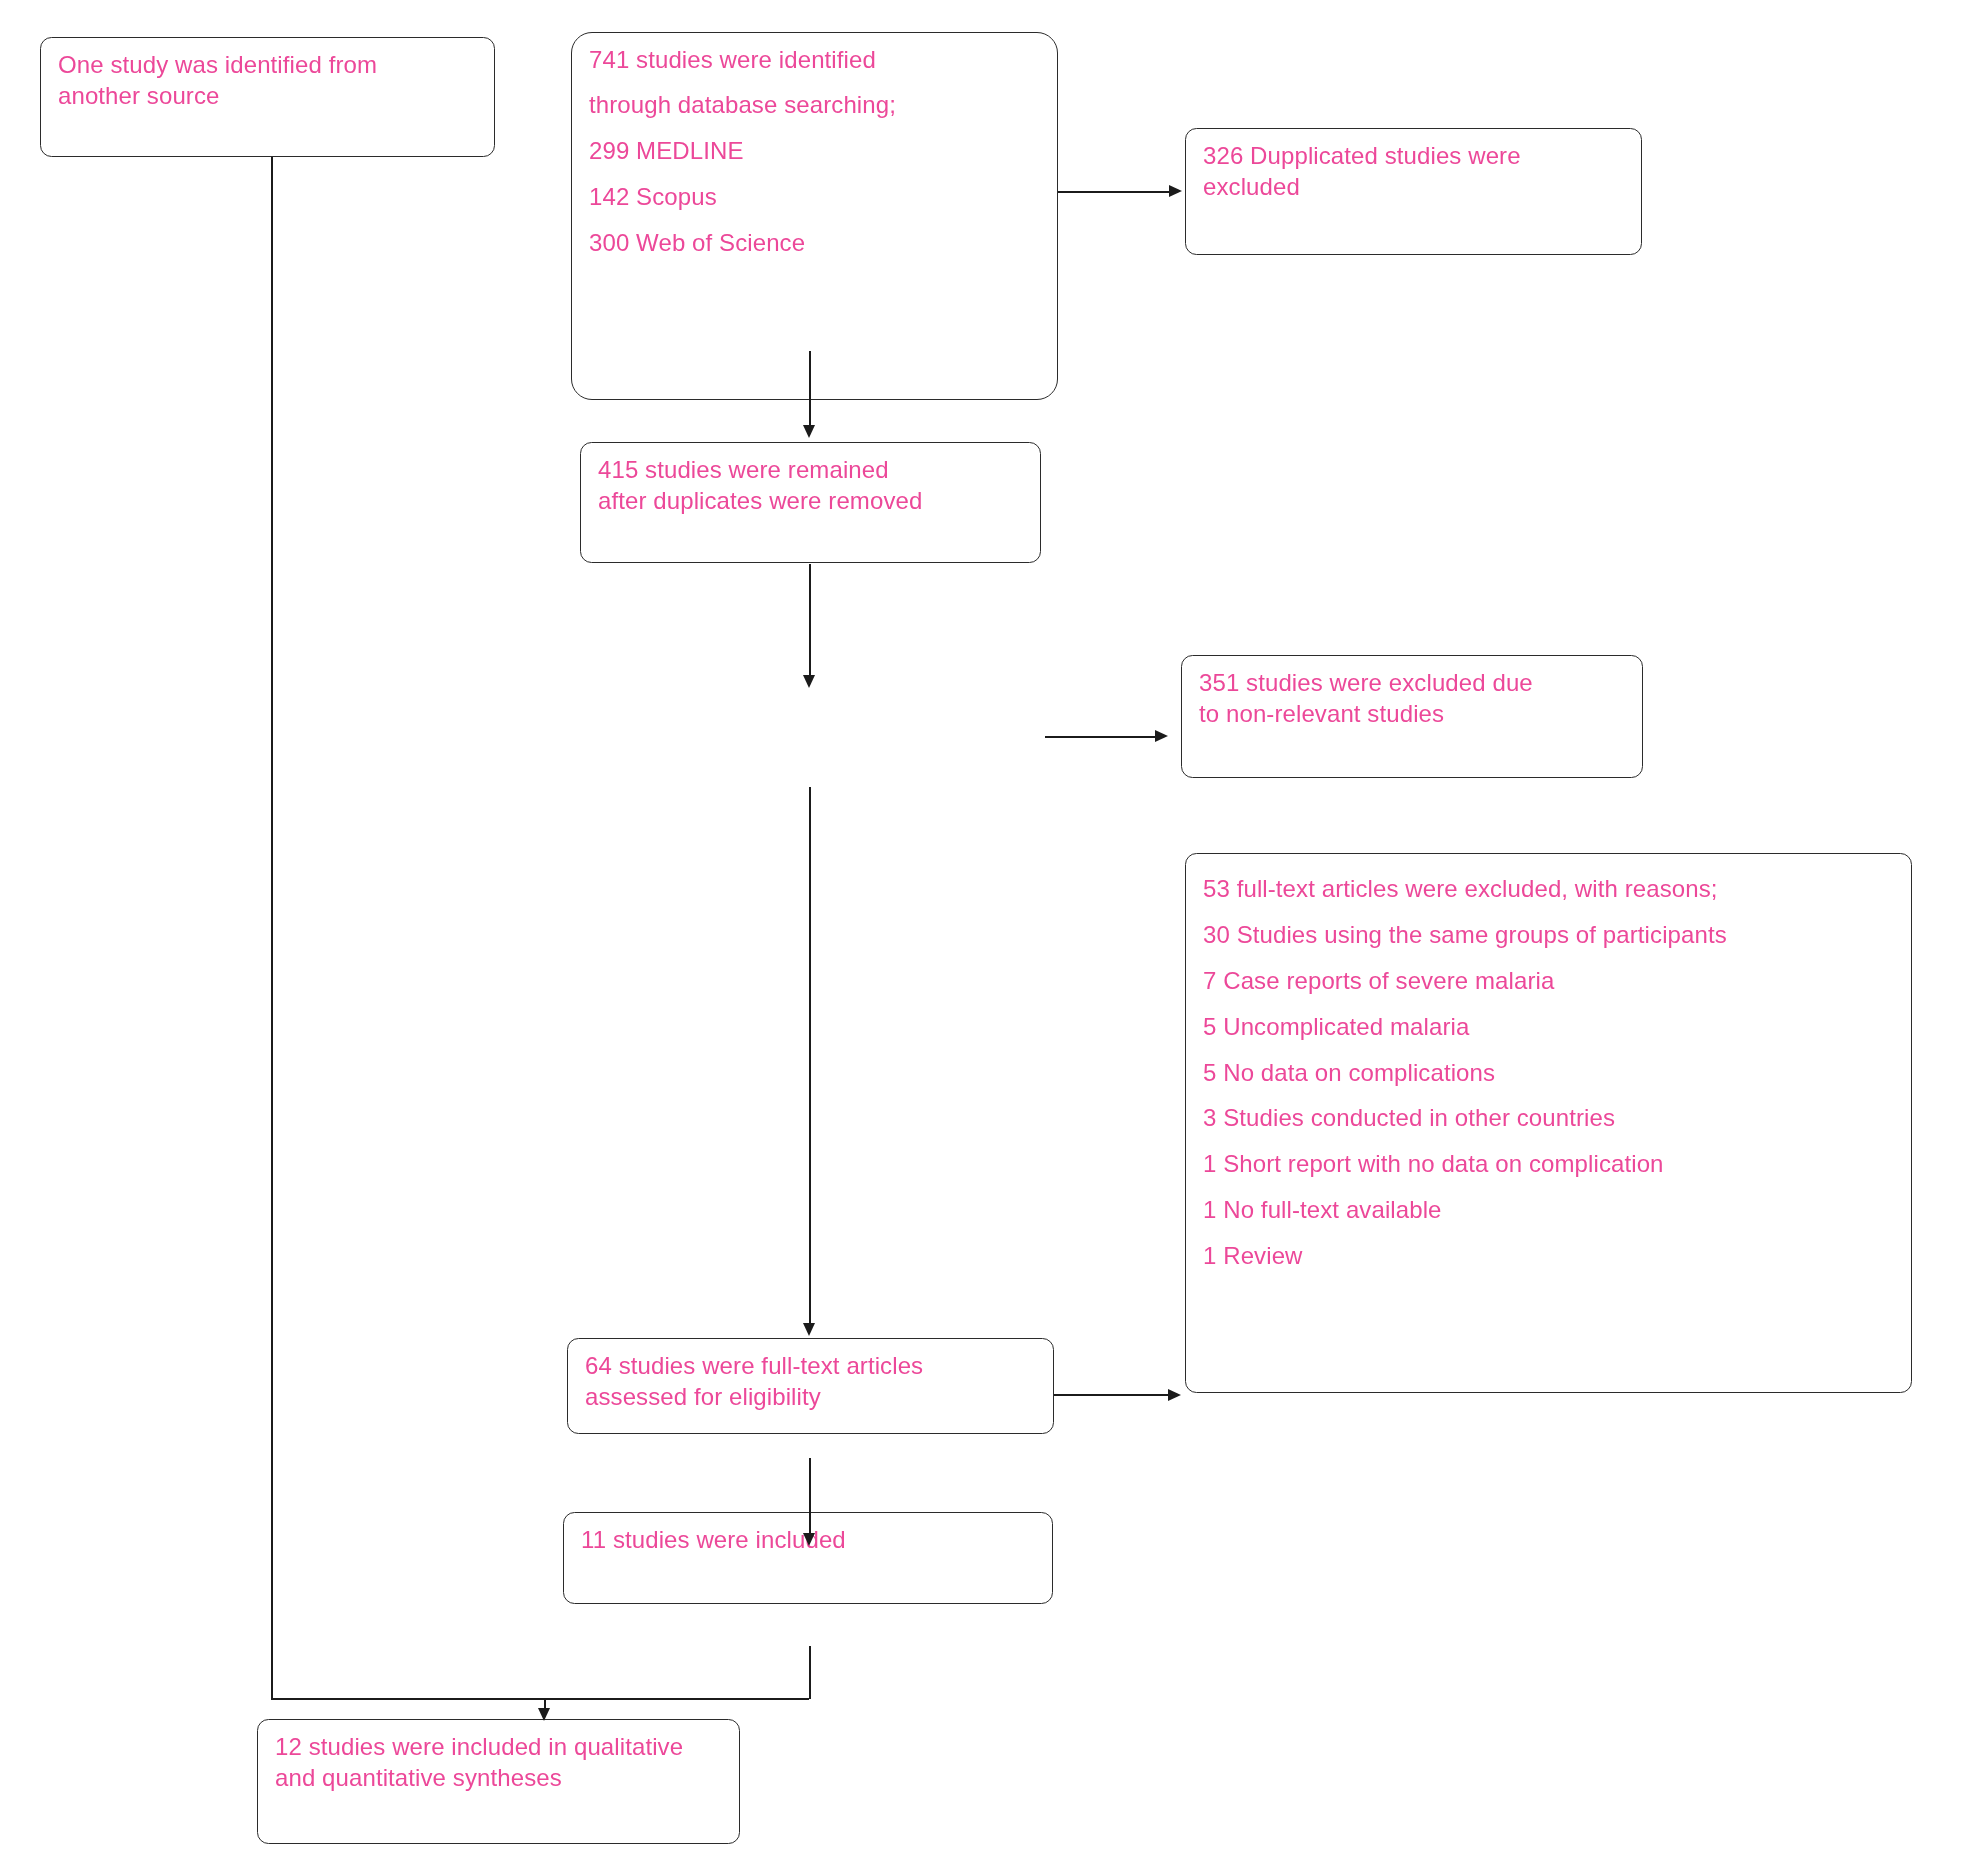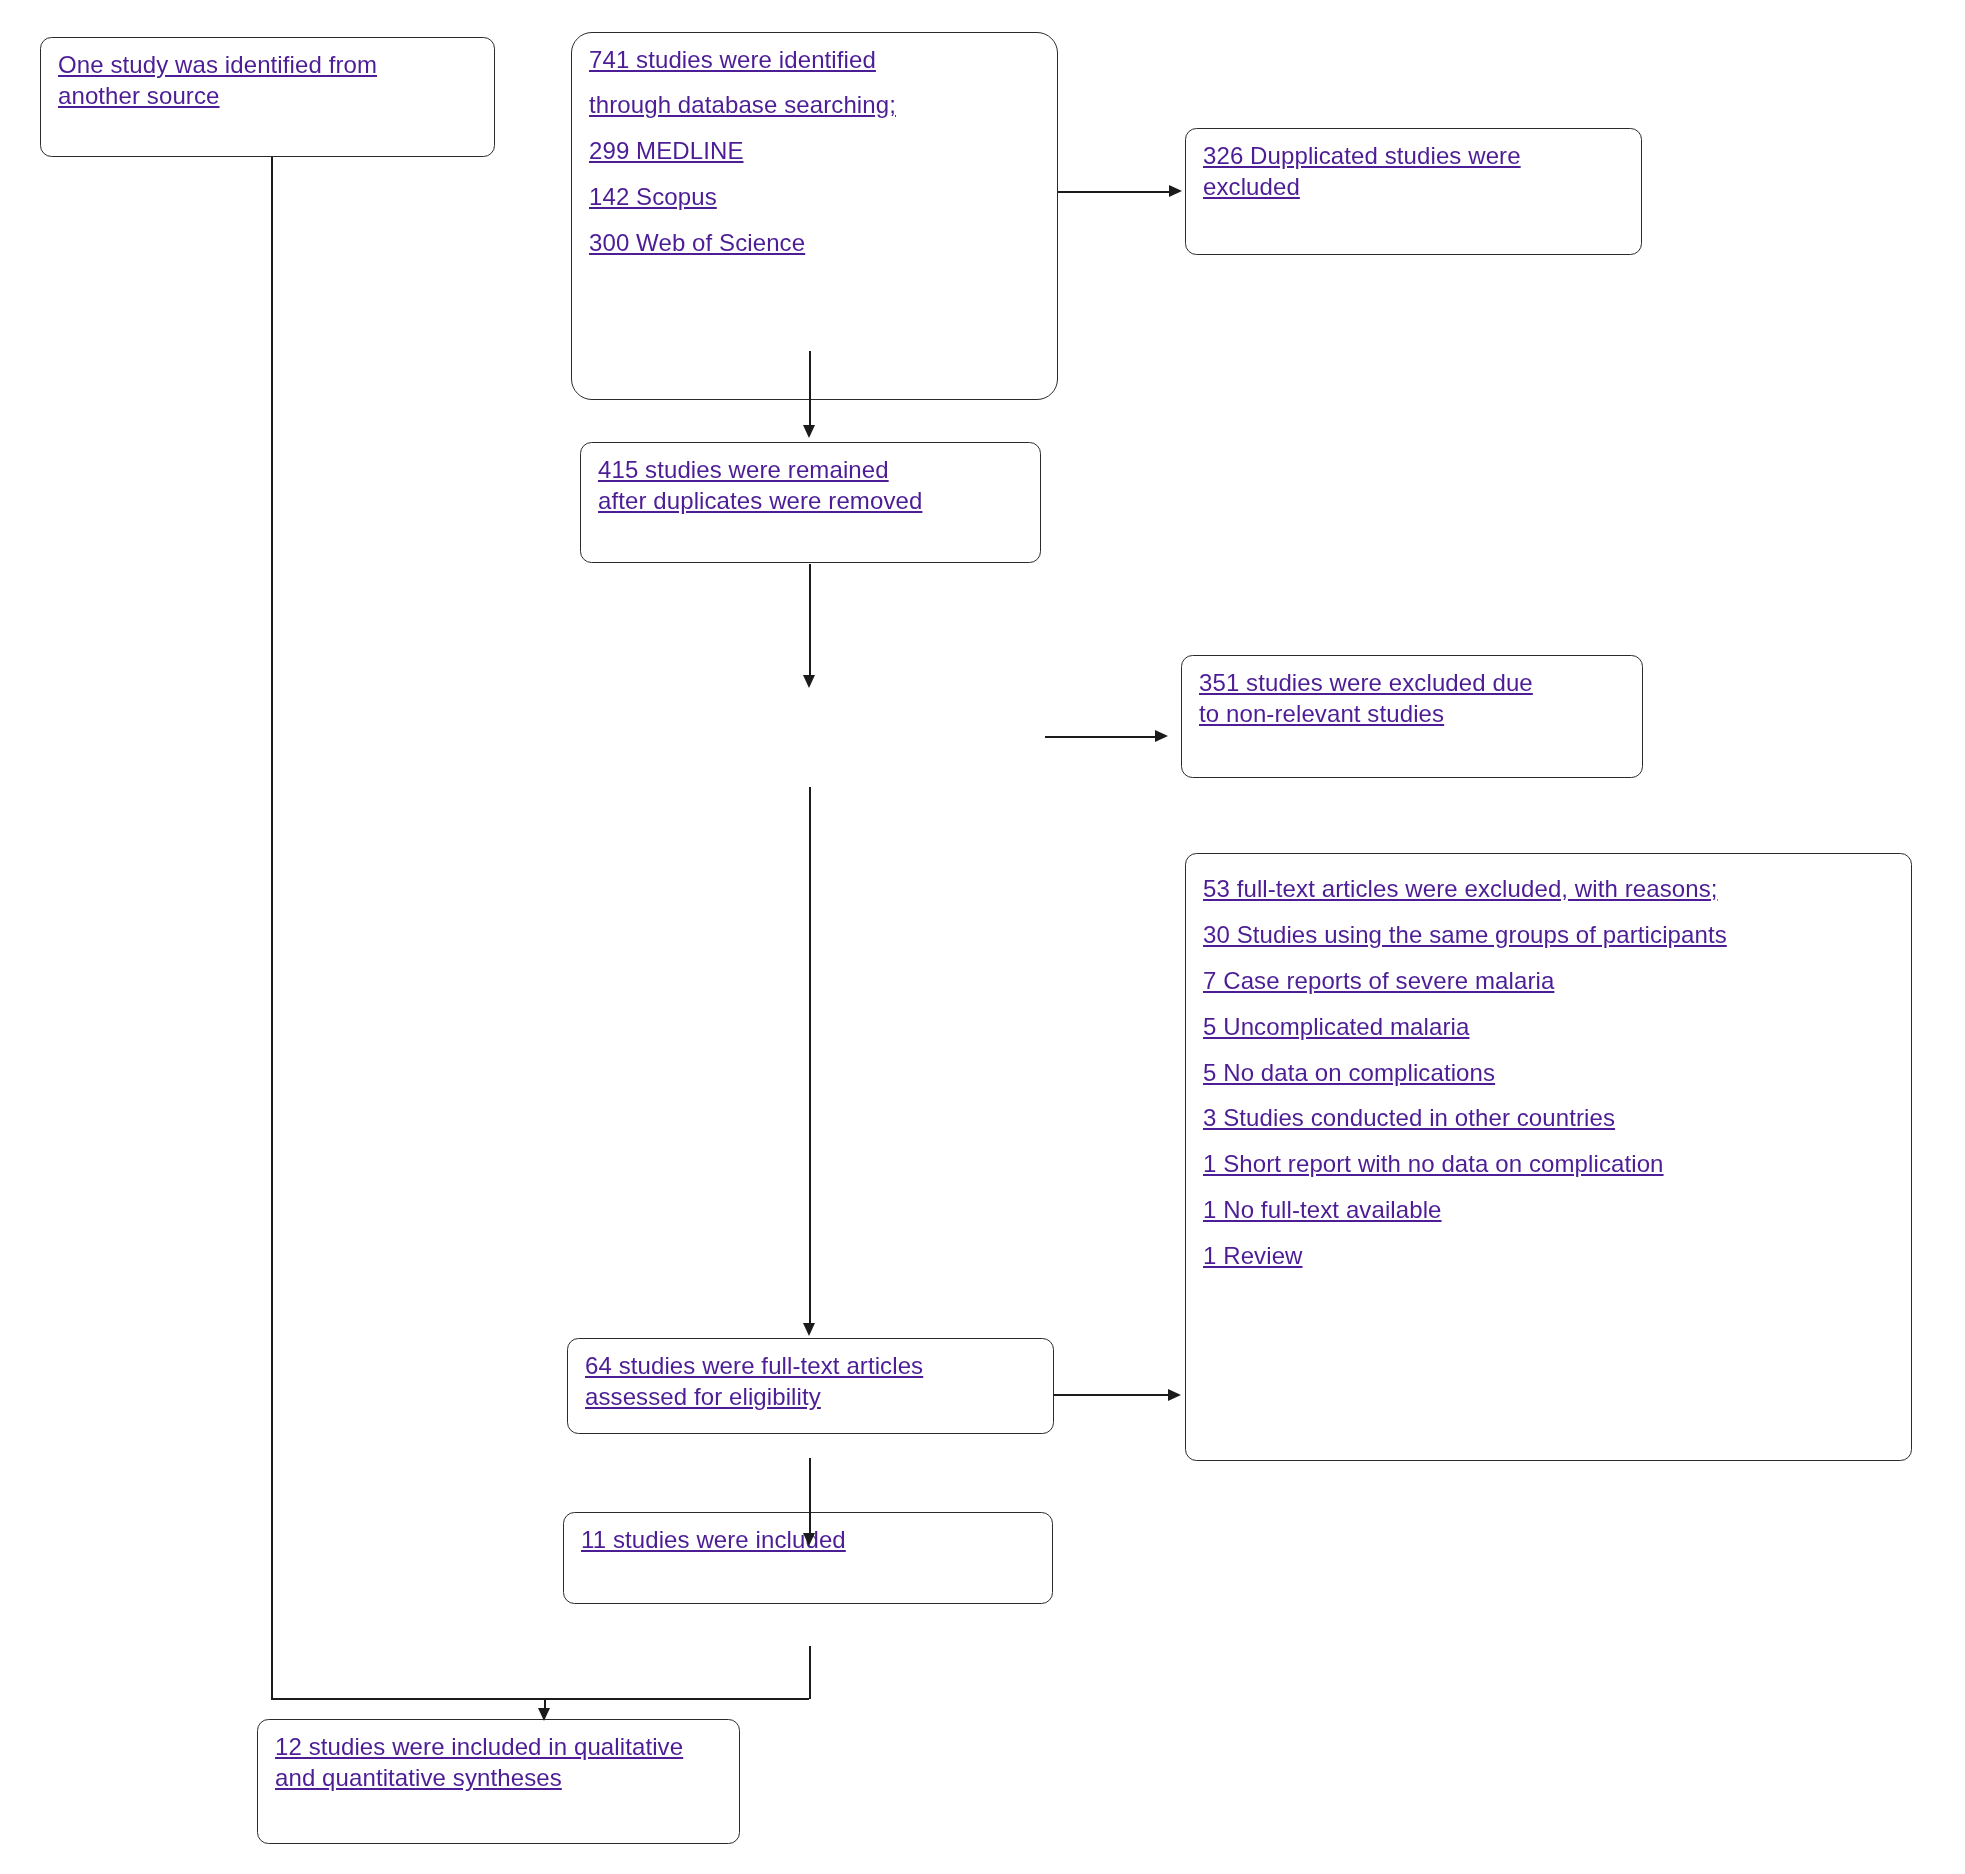--- a/index.html
+++ b/index.html
@@ -15,25 +15,24 @@
     font-family: "Liberation Sans", sans-serif;
     overflow: hidden;
   }
   .node {
     position: absolute;
     box-sizing: border-box;
     background: #ffffff;
     border: 1.6px solid #2b2b2b;
     border-radius: 11.5px;
     padding: 13.6px 15.7px 13.6px 17px;
-    color: #4c1d95;
+    color: #ec4899;
     font-size: 24px;
     line-height: 1.12;
     letter-spacing: 0.1px;
-    text-decoration: underline;
   }
   .node .line {
     display: block;
     white-space: nowrap;
   }
   
   .node.listbox .line { margin-bottom: 19px; }
   .node.listbox .line:last-child { margin-bottom: 0; }
   .node.para .line { margin-bottom: 4.2px; }
   .node.para .line:last-child { margin-bottom: 0; }
@@ -93,21 +92,21 @@
     <span class="line">415 studies were remained</span>
     <span class="line">after duplicates were removed</span>
   </div>
 
 
   <div class="node para" style="left:1181px; top:655px; width:462px; height:123px;">
     <span class="line">351 studies were excluded due</span>
     <span class="line">to non-relevant studies</span>
   </div>
 
-  <div class="node listbox" style="left:1185px; top:853px; width:727px; height:608px; padding-top:22px;">
+  <div class="node listbox" style="left:1185px; top:853px; width:727px; height:540px; padding-top:22px;">
     <span class="line">53 full-text articles were excluded, with reasons;</span>
     <span class="line">30 Studies using the same groups of participants</span>
     <span class="line">7 Case reports of severe malaria</span>
     <span class="line">5 Uncomplicated malaria</span>
     <span class="line">5 No data on complications</span>
     <span class="line">3 Studies conducted in other countries</span>
     <span class="line">1 Short report with no data on complication</span>
     <span class="line">1 No full-text available</span>
     <span class="line">1 Review</span>
   </div>

